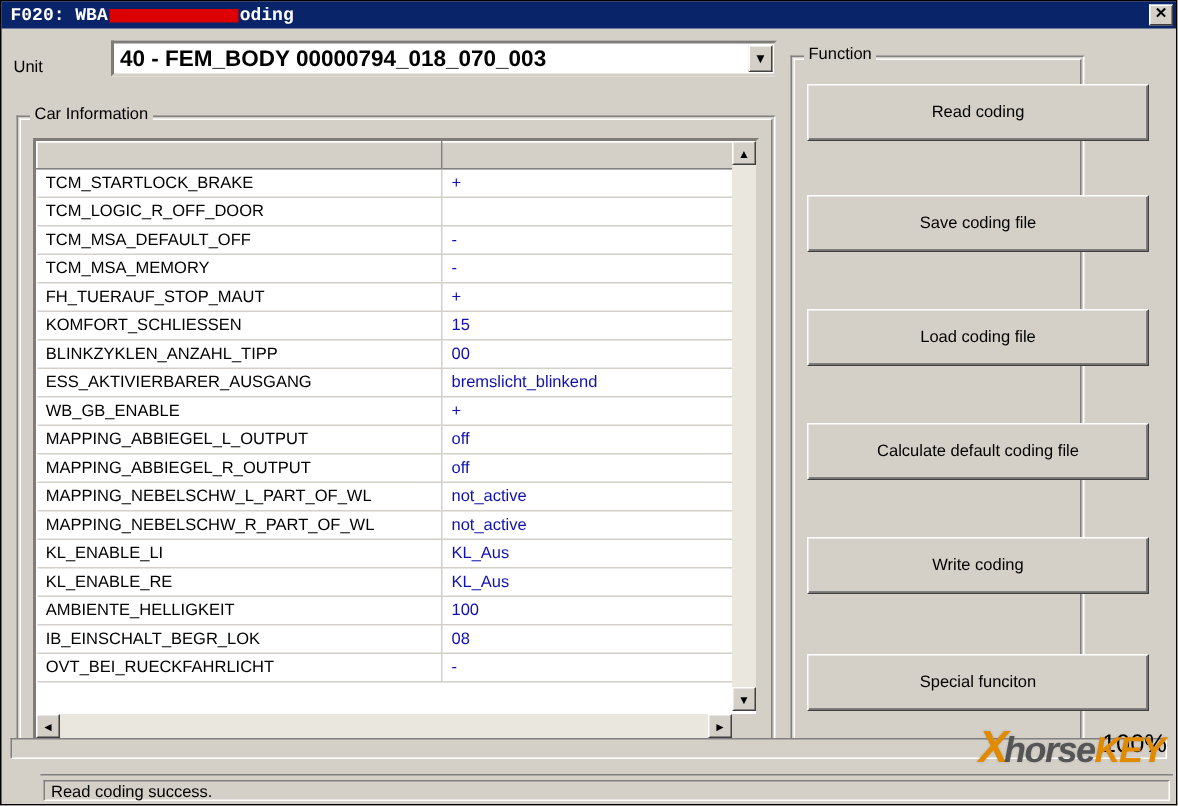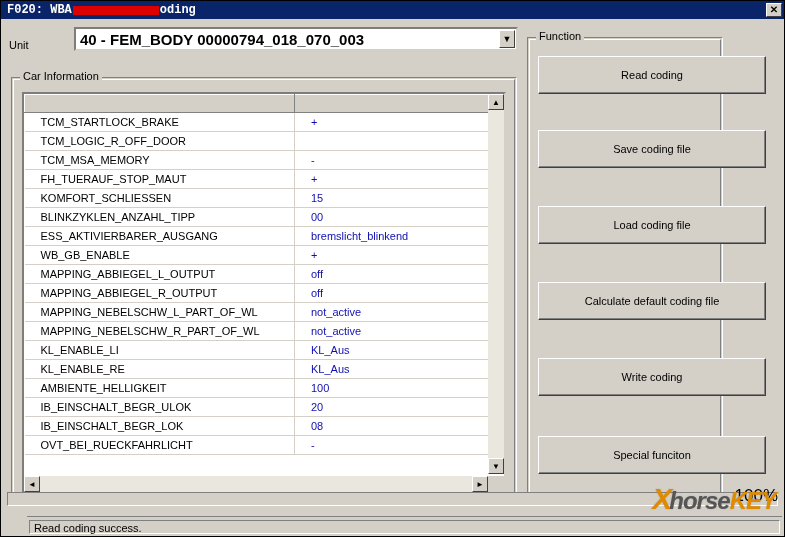--- a/index.html
+++ b/index.html
@@ -125,21 +125,21 @@
     height: 18px;
     background:#d4d0c8;
     border:1px solid #fff;
     border-right-color:#808080;
     border-bottom-color:#808080;
   }
   .tbl td {
     height: 19px;
     border-bottom:1px solid #d4d0c8;
     border-right:1px solid #d4d0c8;
-    padding: 0 16px;
+    padding: 0 6px;
     white-space: nowrap;
     overflow: hidden;
     vertical-align: middle;
   }
   .tbl td.val {
     color: #1010b0;
   }
   .col-name { width: 270px; }
   .col-val  { width: auto; }
   .vscroll {
@@ -260,20 +260,24 @@
           <tbody id="car-rows">
               <tr>
                 <td>TCM_STARTLOCK_BRAKE</td>
                 <td class="val">+</td>
               </tr>
               <tr>
                 <td>TCM_LOGIC_R_OFF_DOOR</td>
                 <td class="val"></td>
               </tr>
               <tr>
+                <td>TCM_MSA_DEFAULT_OFF</td>
+                <td class="val">-</td>
+              </tr>
+              <tr>
                 <td>TCM_MSA_MEMORY</td>
                 <td class="val">-</td>
               </tr>
               <tr>
                 <td>FH_TUERAUF_STOP_MAUT</td>
                 <td class="val">+</td>
               </tr>
               <tr>
                 <td>KOMFORT_SCHLIESSEN</td>
                 <td class="val">15</td>
@@ -310,24 +314,20 @@
                 <td>KL_ENABLE_LI</td>
                 <td class="val">KL_Aus</td>
               </tr>
               <tr>
                 <td>KL_ENABLE_RE</td>
                 <td class="val">KL_Aus</td>
               </tr>
               <tr>
                 <td>AMBIENTE_HELLIGKEIT</td>
                 <td class="val">100</td>
-              </tr>
-              <tr>
-                <td>IB_EINSCHALT_BEGR_ULOK</td>
-                <td class="val">20</td>
               </tr>
               <tr>
                 <td>IB_EINSCHALT_BEGR_LOK</td>
                 <td class="val">08</td>
               </tr>
               <tr>
                 <td>OVT_BEI_RUECKFAHRLICHT</td>
                 <td class="val">-</td>
               </tr>
             </tbody>

